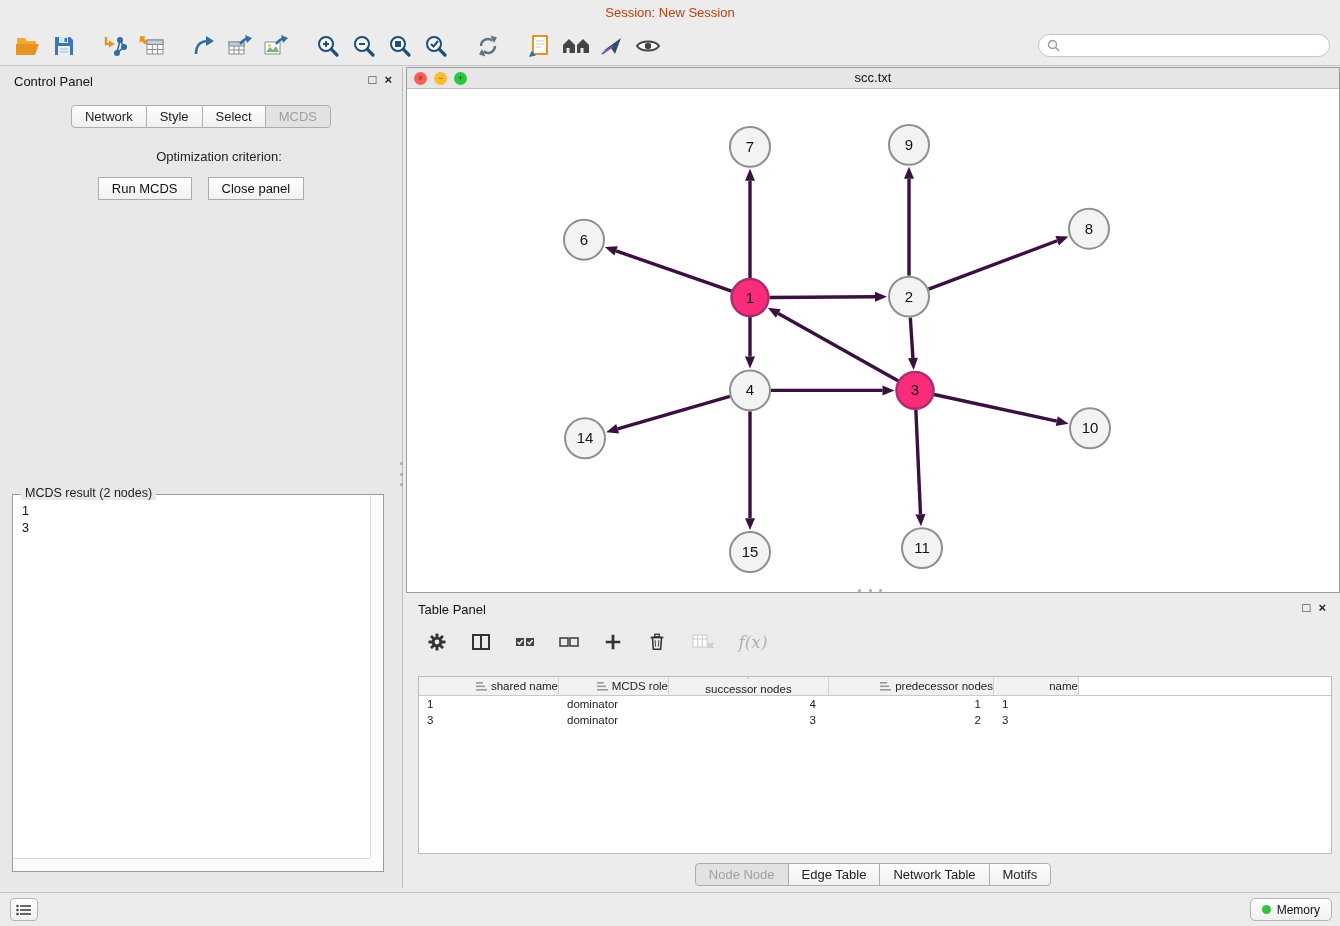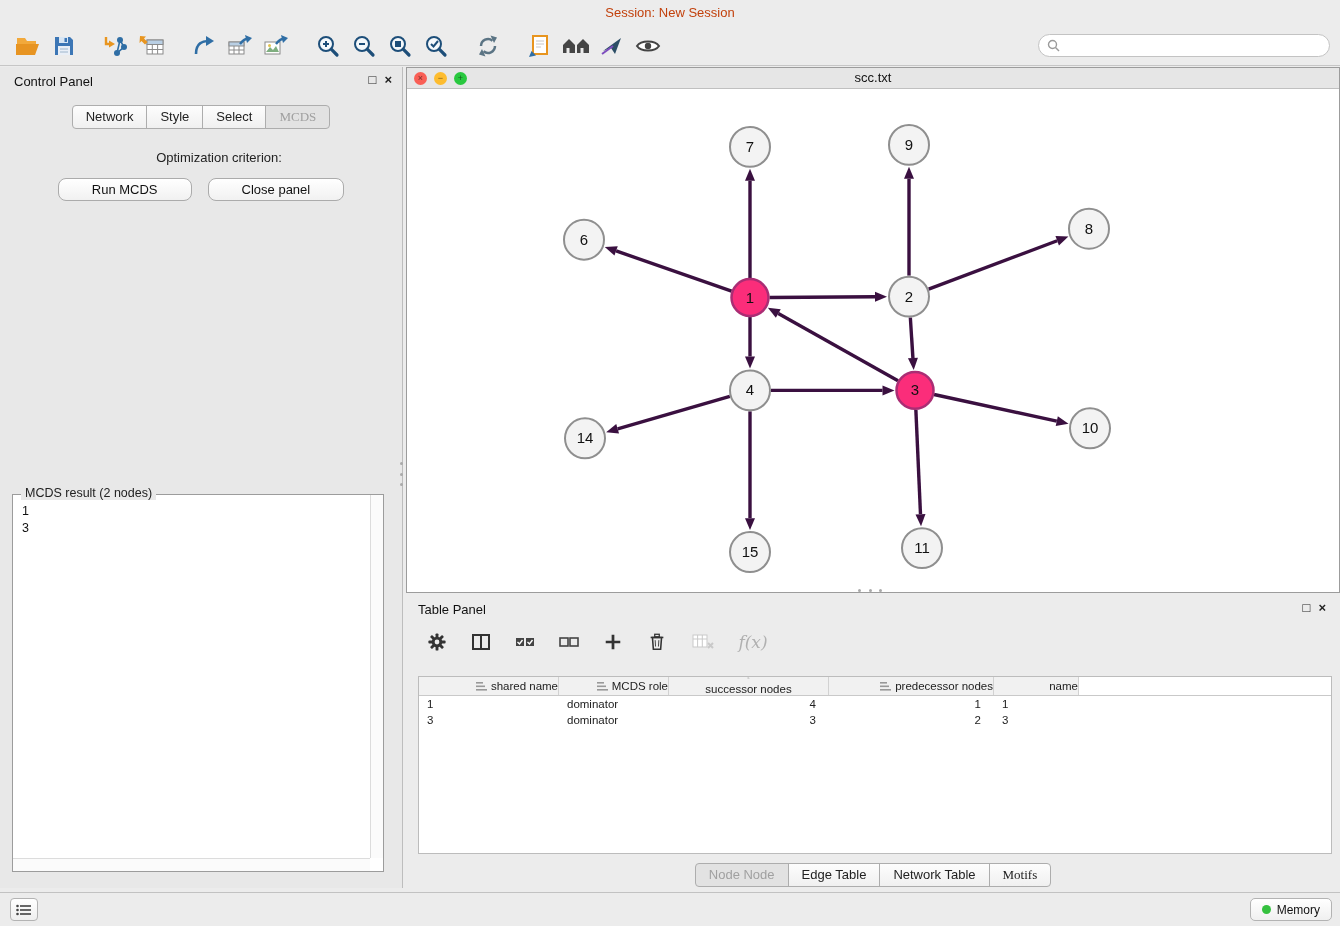--- a/index.html
+++ b/index.html
@@ -28,31 +28,31 @@
     background:#e8e8e8; border-right:1px solid #bdbdbd; }
   .cp-header { position:relative; height:26px; }
   .panel-title { position:absolute; left:14px; top:7px; font-size:13px; color:#111; }
   .panel-btns { position:absolute; right:10px; top:6px; display:flex; gap:8px; }
   .panel-btn { font-size:13px; line-height:14px; color:#222; font-weight:bold; }
   .panel-btn.float { font-weight:normal; }
   .cp-tabs { display:flex; justify-content:center; margin-top:12px; }
   .tab { padding:3px 13px; font-size:13px; background:linear-gradient(#fdfdfd,#f0f0f0);
     border:1px solid #adadad; margin-left:-1px; color:#222; }
   .tab:first-child { border-radius:4px 0 0 4px; margin-left:0; }
-  .tab:last-child { border-radius:0 4px 4px 0;font-family:Liberation Serif, serif; }
+  .tab:last-child { border-radius:0 4px 4px 0; }
   .tab.sel { background:#e2e2e2; color:#a0a0a0; }
   .opt-label { text-align:center; margin-top:21px; font-size:13px;padding-left:36px; }
   .dropdown { position:relative; margin:9px auto 0; width:312px; height:24px;
     background:#fff; border:1px solid #acacac; border-radius:4px; line-height:22px;
     padding:0 26px 0 9px; font-size:13px; white-space:nowrap; }
   .dd-stepper { position:absolute; right:6px; top:1px; display:flex; flex-direction:column;
     align-items:center; font-size:7px; line-height:10px; color:#444; }
   .cp-buttons { display:flex; justify-content:center; gap:16px; margin-top:13px; }
-  .btn { padding:3px 33px; font-size:13px; background:linear-gradient(#ffffff,#f1f1f1);
-    border:1px solid #ababab; border-radius:8px; color:#111; }
+  .btn { padding:3px 13px; font-size:13px; background:linear-gradient(#ffffff,#f1f1f1);
+    border:1px solid #ababab; border-radius:0; color:#111; }
   .result-box { position:absolute; left:12px; top:427px; width:372px; height:378px;
     border:1px solid #9c9c9c; background:#fff; }
   .result-legend { position:absolute; top:-9px; left:8px; background:#e8e8e8;
     padding:0 4px; font-size:12.5px; }
   .result-lines { padding:8px 9px; font-size:12.5px; line-height:17px; color:#111; }
   .vtrack { position:absolute; top:0; right:0; bottom:13px; width:13px;
     border-left:1px solid #dcdcdc; background:#fbfbfb; }
   .htrack { position:absolute; left:0; right:13px; bottom:0; height:13px;
     border-top:1px solid #dcdcdc; background:#fbfbfb; }
   

